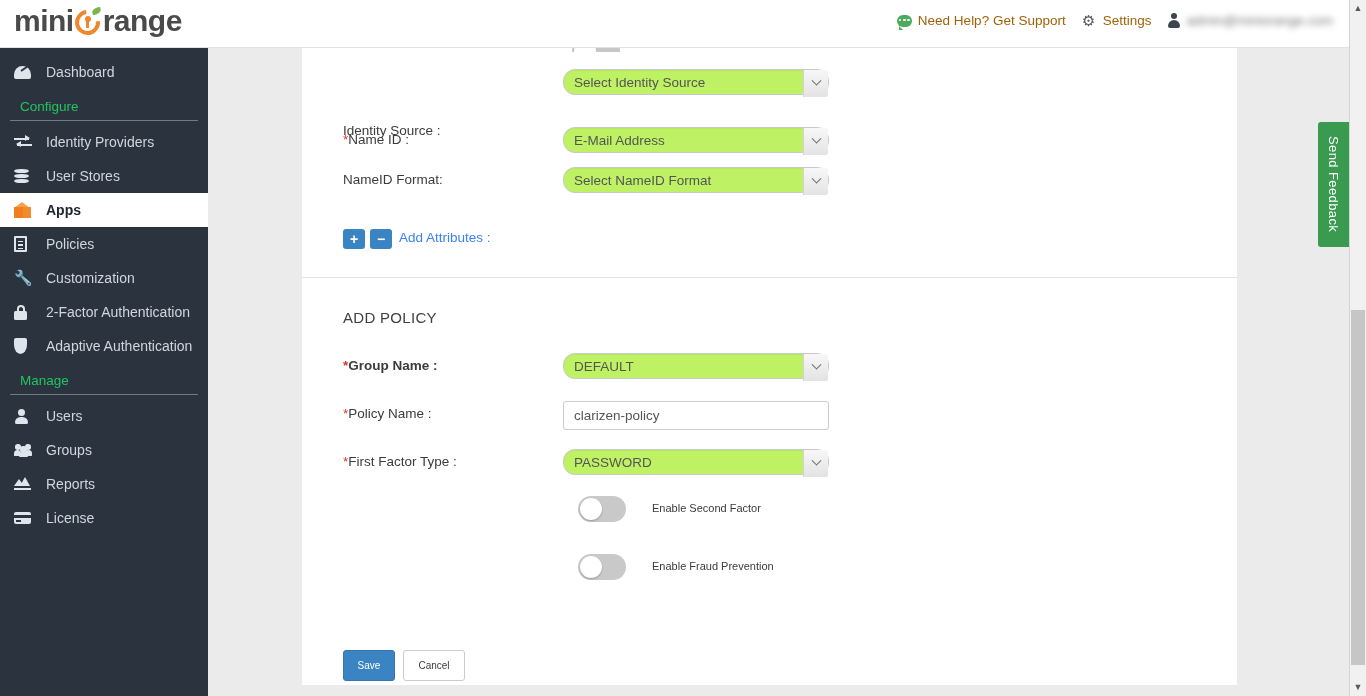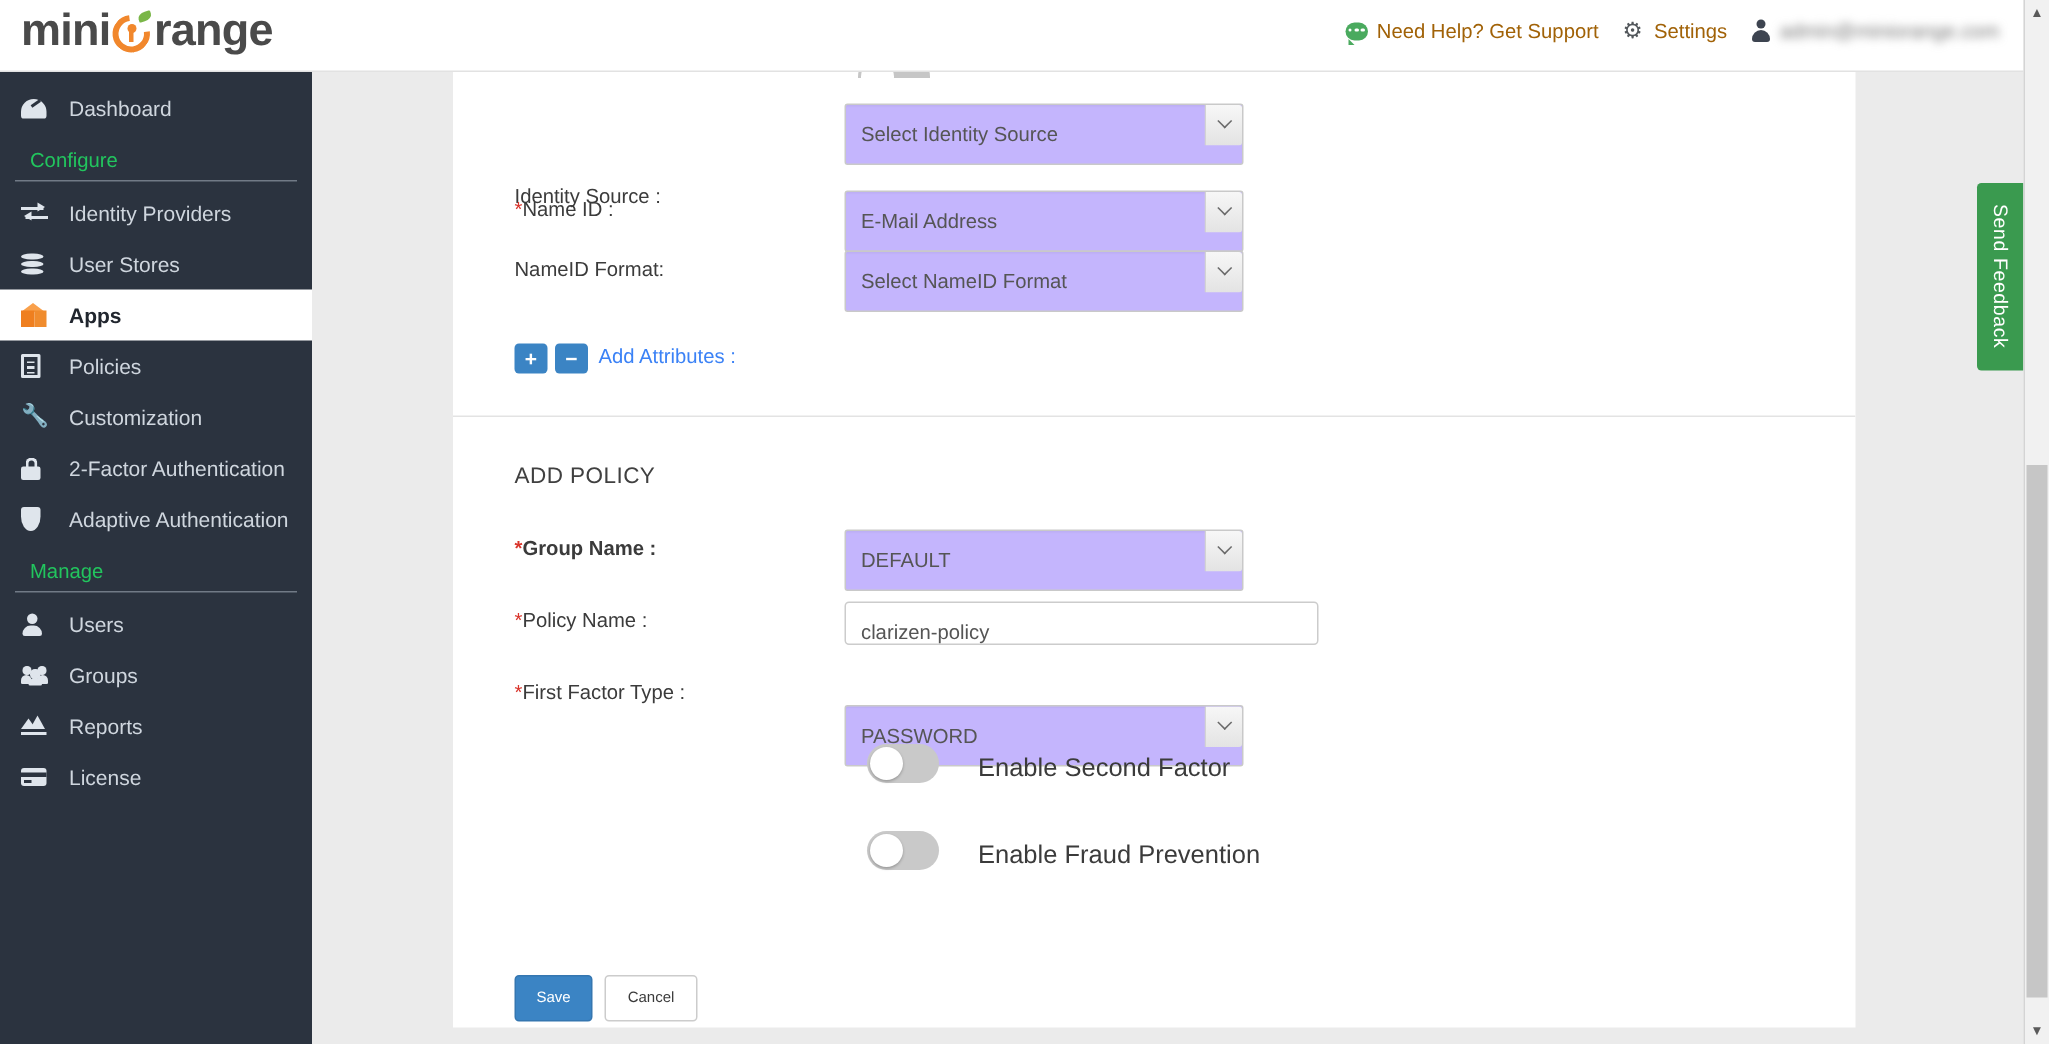--- a/index.html
+++ b/index.html
@@ -220,23 +220,23 @@
   .divider-line { position: absolute; left: 0; width: 935px; height: 1px; background: #e3e3e3; }
 
   .form-label {
     position: absolute; font-size: 13.5px; color: #3b3b3b;
     left: 41px; white-space: nowrap;
   }
   .form-label .req { color: #d9352c; }
 
   .sel {
     position: absolute; left: 261px;
-    width: 266px; height: 41px;
-    border: 1px solid #c9c9c9; border-radius: 2px;
-    background: #c4b5fd;
+    width: 266px; height: 26px;
+    border: 1px solid #c9c9c9; border-radius: 12px;
+    background: #bef264;
     font-size: 13.5px; color: #555;
     display: flex; align-items: center;
     padding-left: 10px;
     box-shadow: 0 1px 1px rgba(0,0,0,0.04) inset;
   }
   .sel .arrowbox {
     position: absolute; right: 0; top: 0;
     width: 25px; height: 27px;
     background: linear-gradient(#f7f7f7, #e3e3e3);
     border-left: 1px solid #d3d3d3;
@@ -244,25 +244,25 @@
     display: flex; align-items: center; justify-content: center;
   }
   .sel .arrowbox .chev {
     width: 7px; height: 7px;
     border-right: 1.6px solid #6a6a6a;
     border-bottom: 1.6px solid #6a6a6a;
     transform: rotate(45deg) translate(-2px,-2px);
   }
   .txt {
     position: absolute; left: 261px;
-    width: 316px; height: 29px;
+    width: 266px; height: 29px;
     border: 1px solid #cccccc; border-radius: 3px;
     background: #fff;
     font-size: 13.5px; color: #555;
-    display: flex; align-items: flex-end;
+    display: flex; align-items: center;
     padding-left: 10px;
   }
 
   .attr-btn {
     position: absolute; width: 22px; height: 20px;
     background: #3b84c4; border-radius: 3px;
     color: #fff; font-size: 14px; font-weight: bold;
     display: flex; align-items: center; justify-content: center;
     cursor: pointer;
   }
@@ -275,21 +275,21 @@
 
   .toggle {
     position: absolute; width: 48px; height: 26px;
     border-radius: 13px; background: #c9c9c9; cursor: pointer;
   }
   .toggle .knob {
     position: absolute; left: 2px; top: 2px;
     width: 22px; height: 22px; border-radius: 50%;
     background: #ffffff; box-shadow: 0 1px 2px rgba(0,0,0,0.25);
   }
-  .toggle-label { position: absolute; font-size: 17px; color: #3b3b3b; }
+  .toggle-label { position: absolute; font-size: 11px; color: #3b3b3b; }
 
   .btn {
     position: absolute; height: 31px;
     display: flex; align-items: center; justify-content: center;
     font-size: 10px; border-radius: 3px; cursor: pointer;
   }
   .btn-primary { background: #3b84c4; color: #fff; border: 1px solid #3576b0; }
   .btn-default { background: #fff; color: #3b3b3b; border: 1px solid #cccccc; }
 
   
@@ -518,21 +518,21 @@
           <span class="chev"></span>
         </span>
     </div>
 
     <div class="form-label" style="top:360px;"><span class="req">*</span><span>Policy Name :</span></div>
     <div class="txt" style="top:355px;">
       <span>clarizen-policy</span>
     </div>
 
     <div class="form-label" style="top:408px;"><span class="req">*</span><span>First Factor Type :</span></div>
-    <div class="sel" style="top:424px;">
+    <div class="sel" style="top:403px;">
       <span>PASSWORD</span>
       <span class="arrowbox">
           <span class="chev"></span>
         </span>
     </div>
 
     <div class="toggle" style="left:276px; top:450px;">
         <span class="knob"></span>
       </div>
     <div class="toggle-label" style="left:350px; top:456px;">Enable Second Factor</div>

